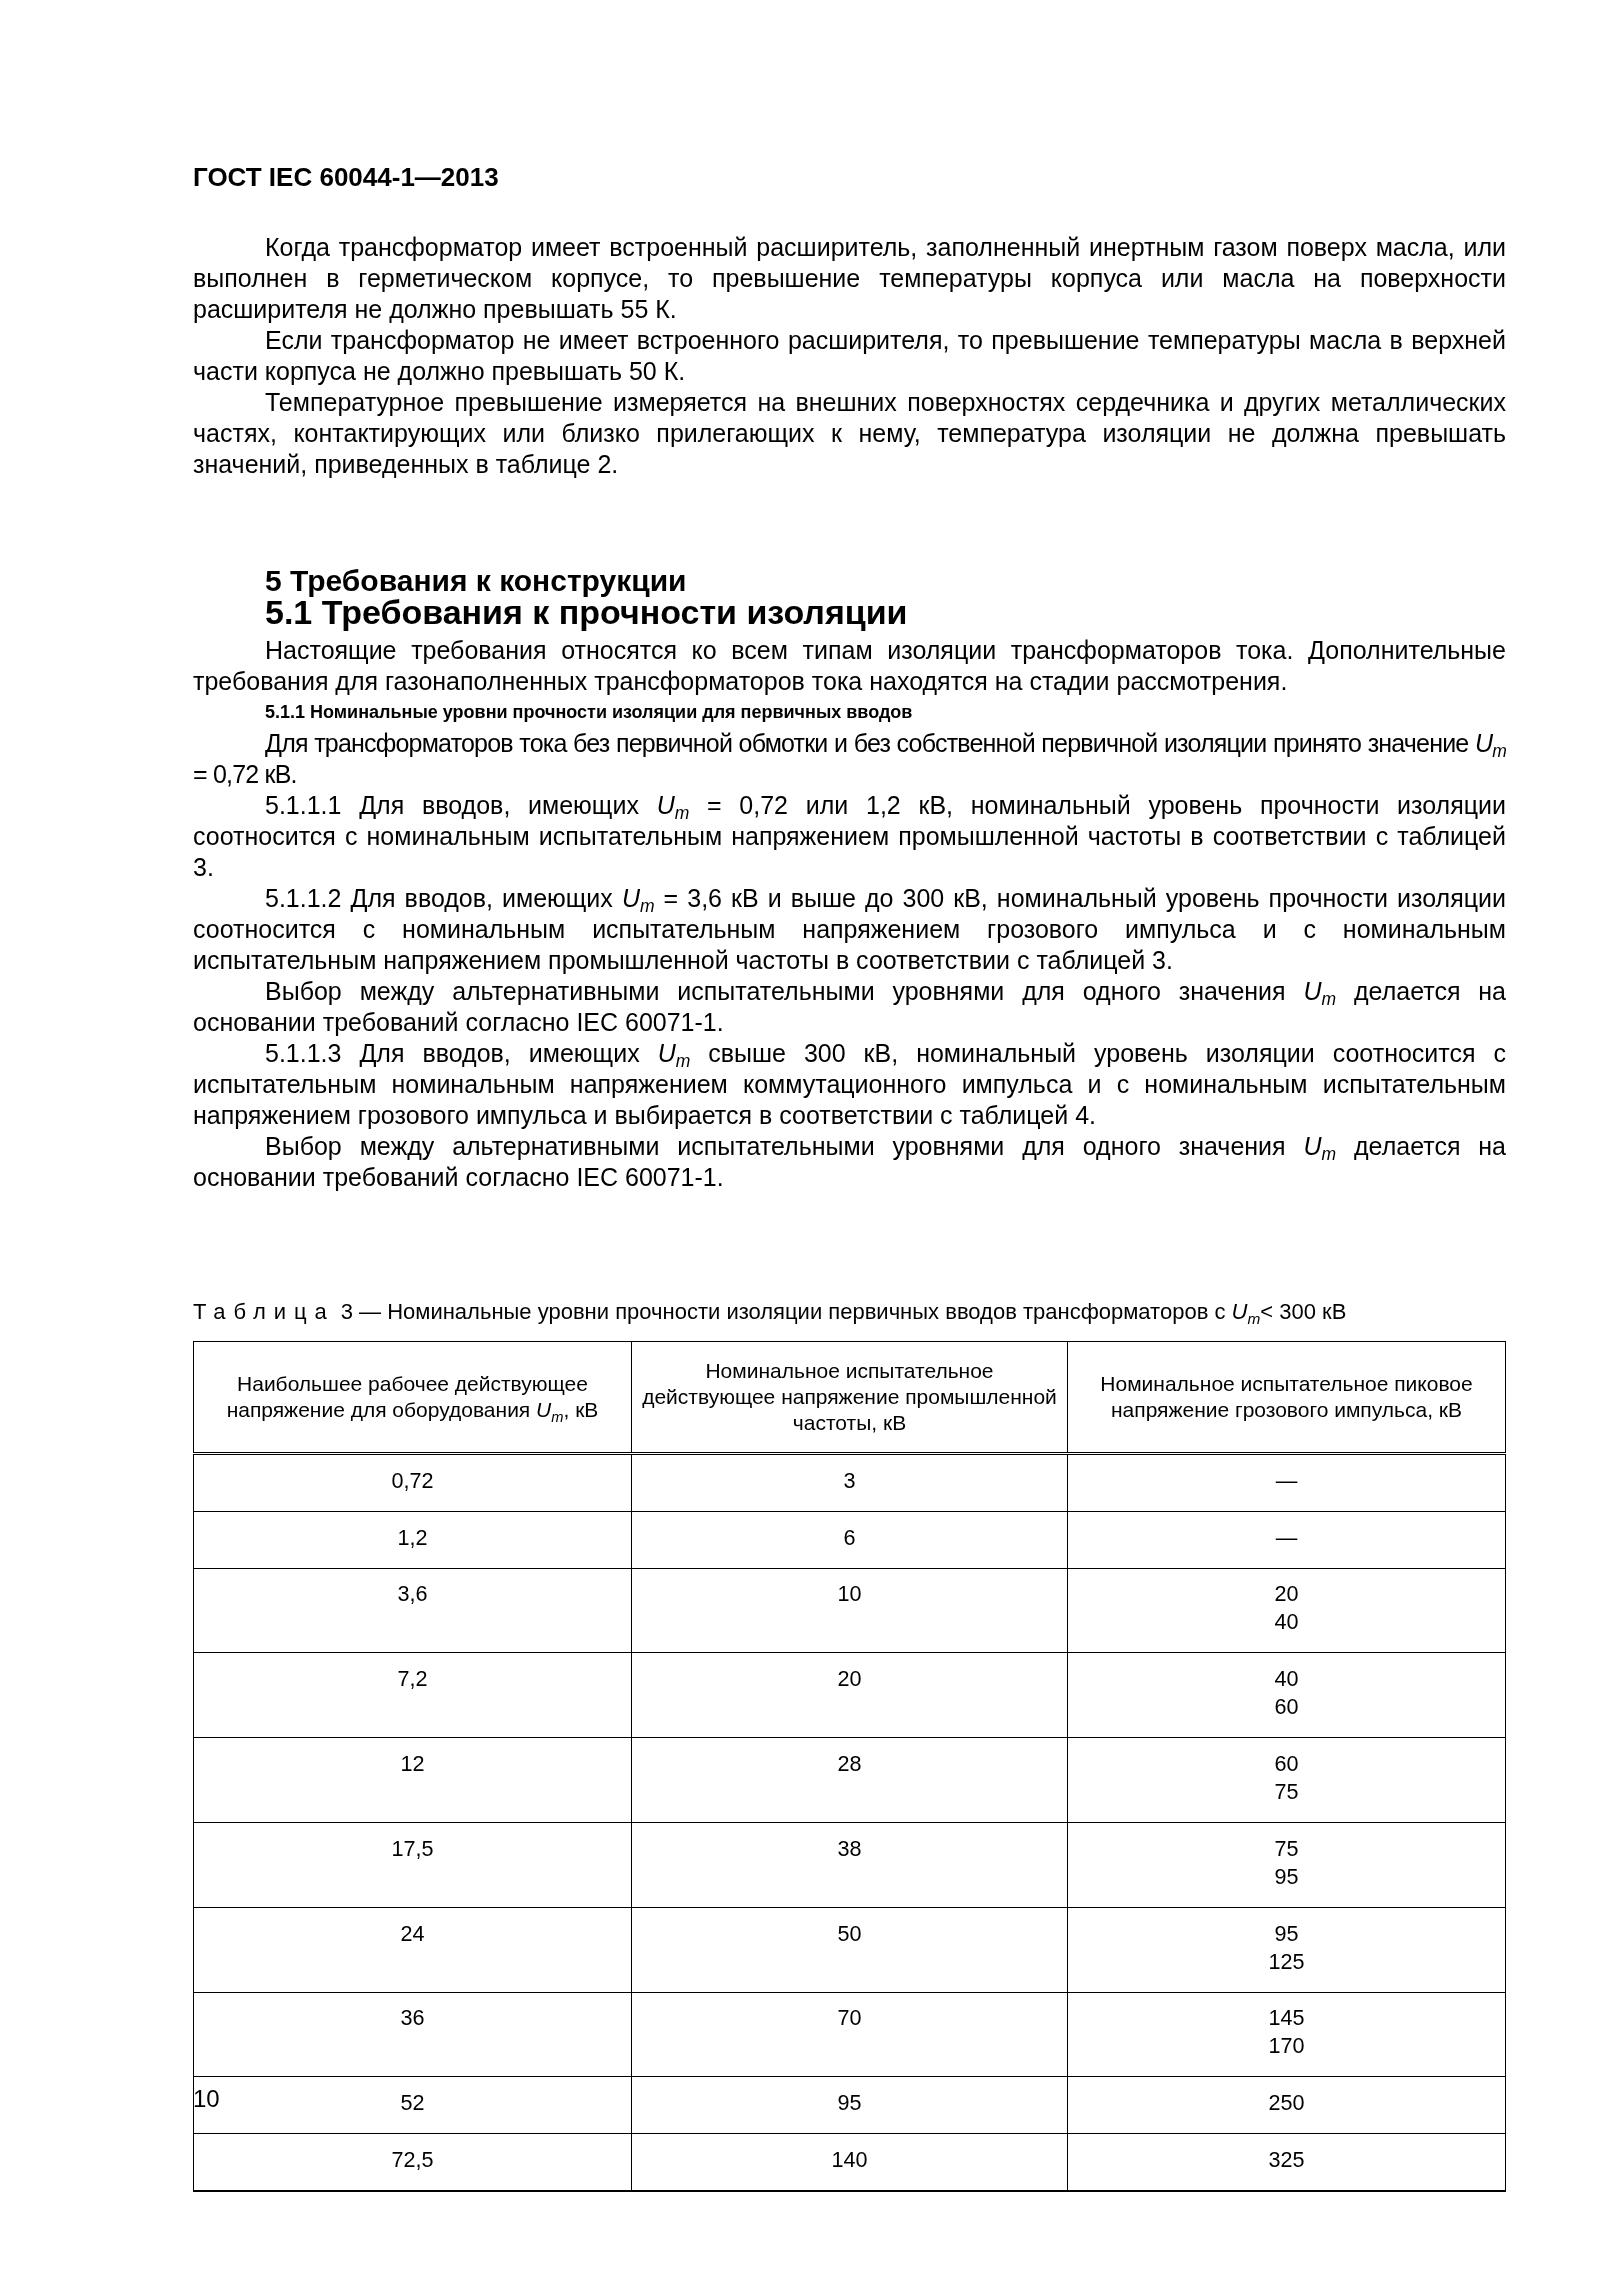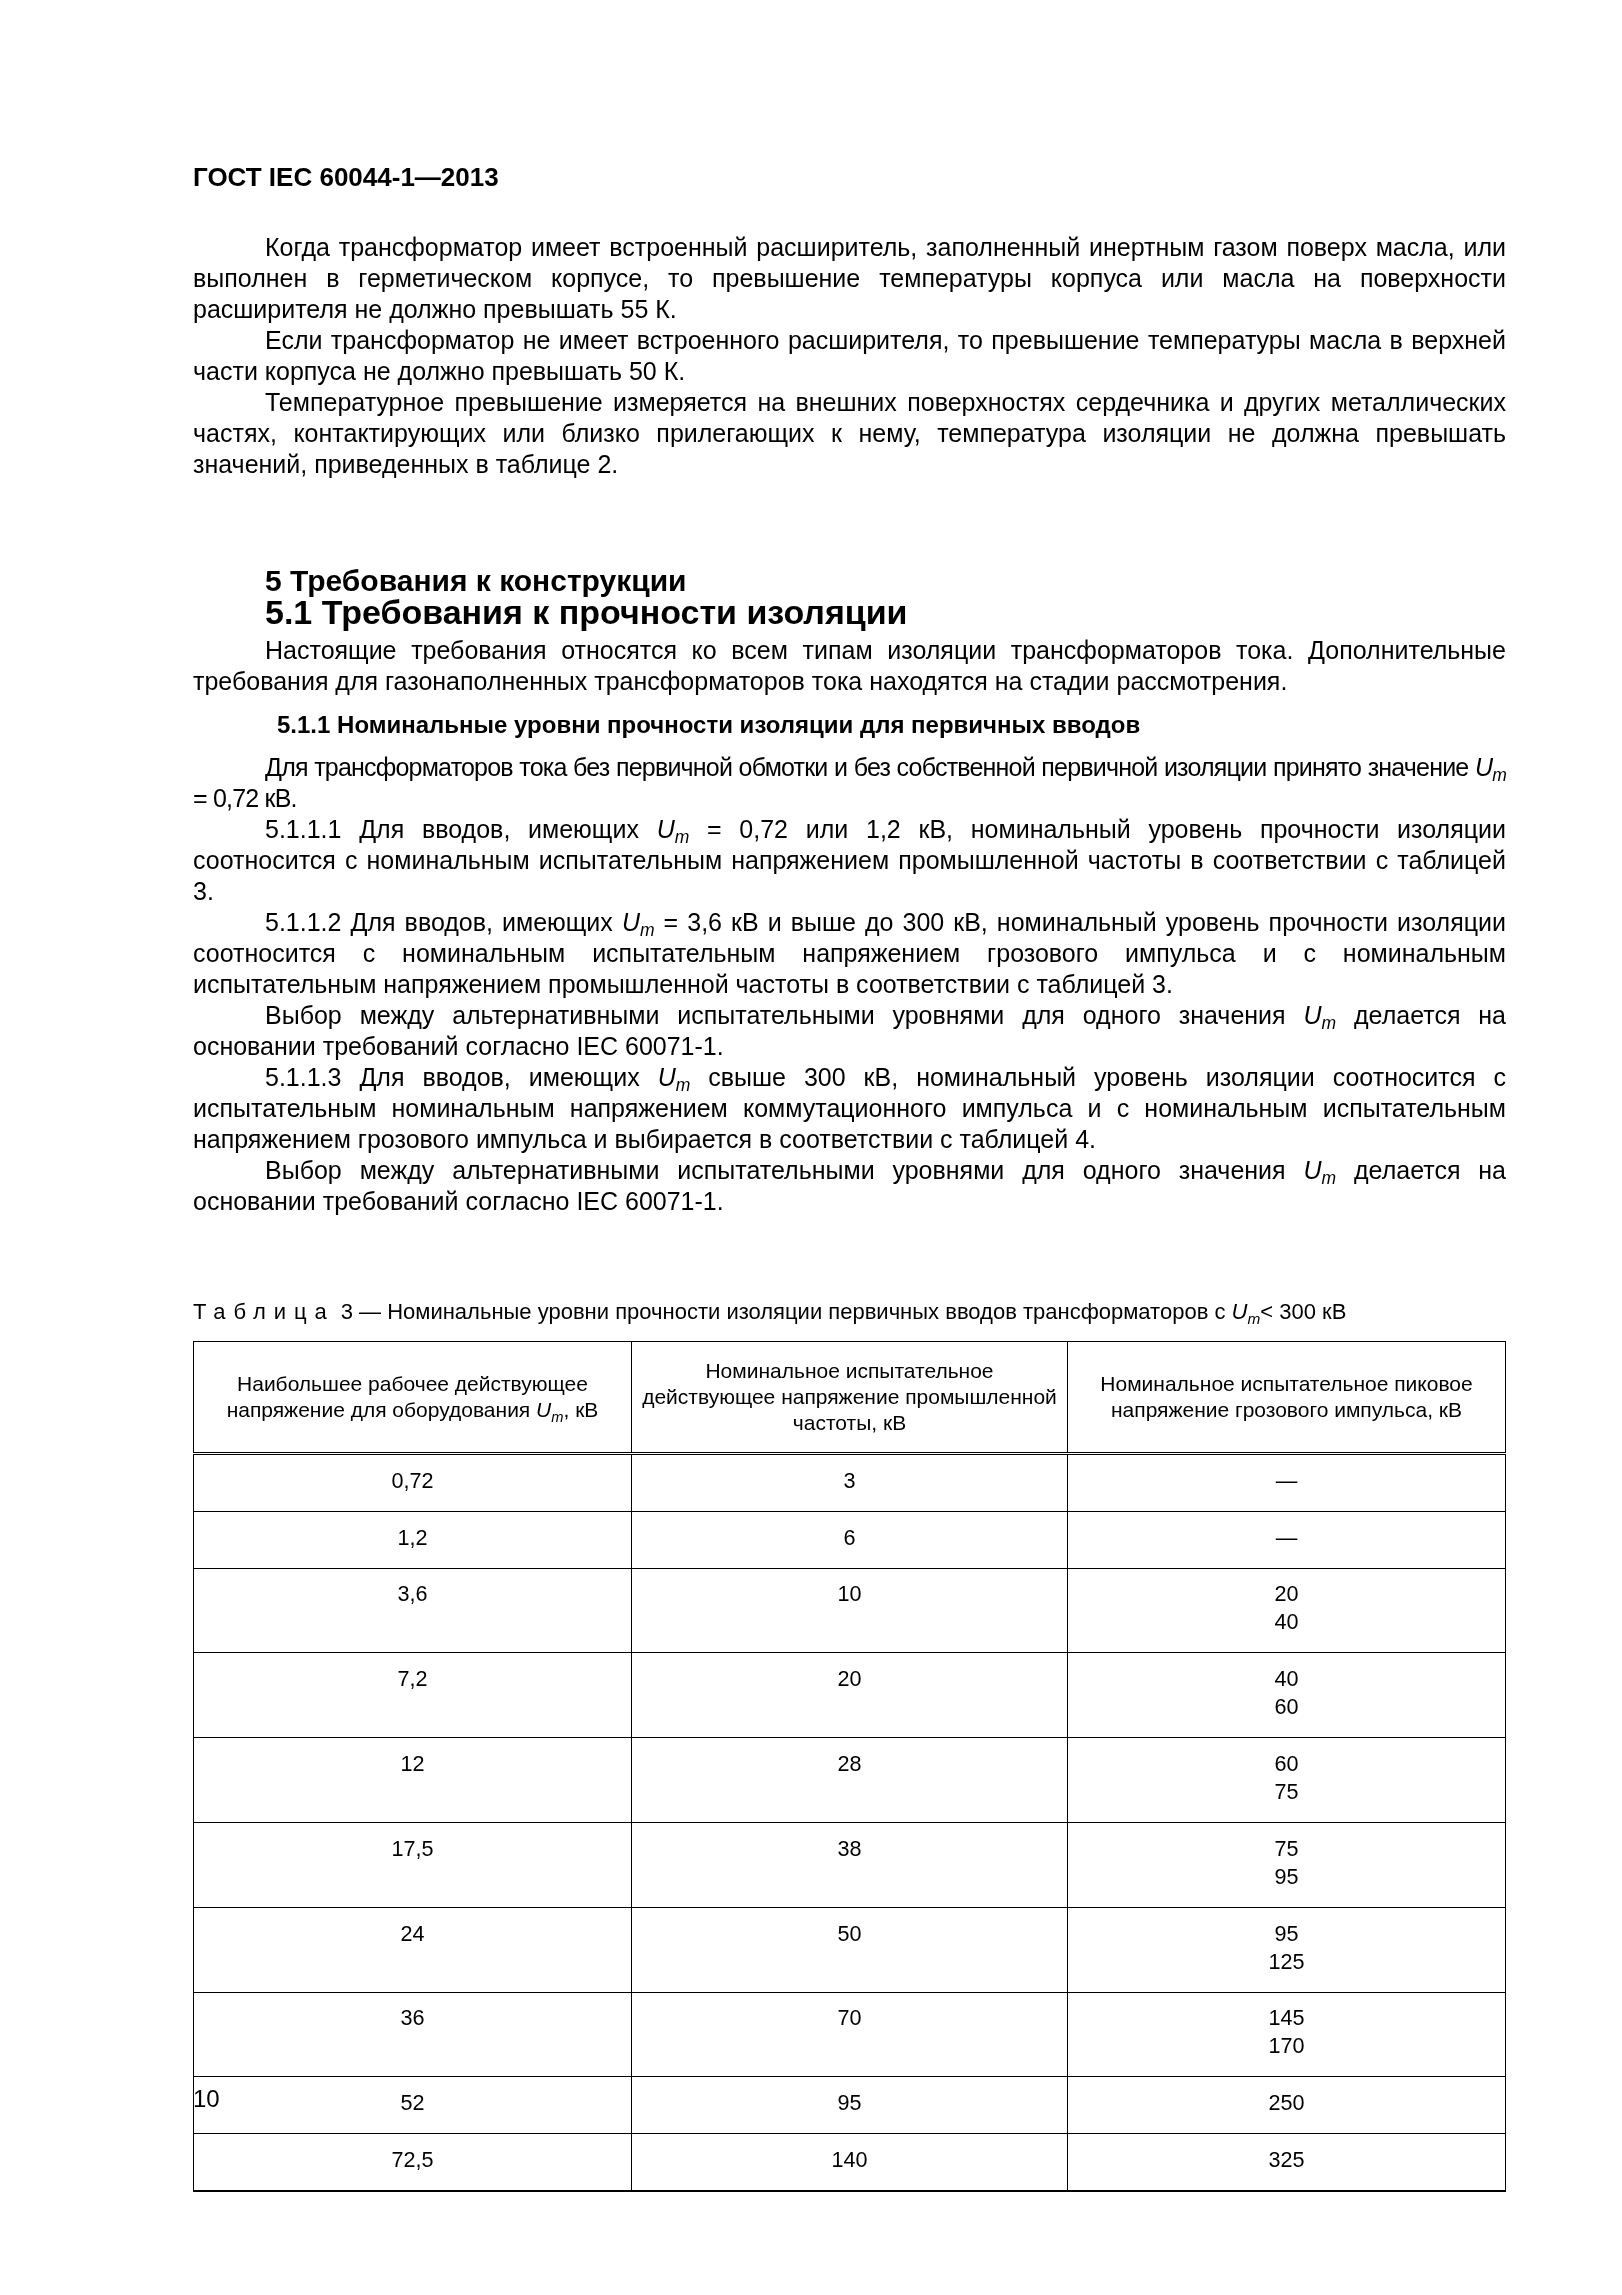--- a/index.html
+++ b/index.html
@@ -4,21 +4,21 @@
 <style>
   html, body { margin: 0; padding: 0; background: #ffffff; }
   body { width: 1623px; height: 2295px; position: relative; overflow: hidden;
          font-family: "Liberation Sans", sans-serif; color: #000; }
   .page { position: absolute; left: 193px; top: 0; width: 1313px; }
   .doc-header { position: absolute; top: 162px; left: 0; font-weight: bold; font-size: 26px; letter-spacing: 0px; }
   .body-text { position: absolute; left: 0; width: 1313px; font-size: 25px; line-height: 31px; text-align: justify; }
   .para { text-indent: 72px; margin: 0; text-align: justify; }
   .h1 { font-weight: bold; font-size: 30px; margin: 0; padding-left: 72px; }
   .h2 { font-weight: bold; font-size: 34px; margin: 0; padding-left: 72px; }
-  .h3 { font-weight: bold; font-size: 24px; margin: 12px; padding-left: 72px; line-height: 31px; }
+  .h3 { font-weight: bold; font-size: 18px; margin: 0; padding-left: 72px; line-height: 31px; }
   .um { font-style: italic; }
   .um sub { font-size: 70%; font-style: italic; vertical-align: -5.2px; line-height: 0; }
   .table-caption { position: absolute; top: 1299px; left: 0; font-size: 22px; white-space: nowrap; }
   .table-caption .spaced { letter-spacing: 7.9px; }
   table.t3 { position: absolute; top: 1341px; left: 0; width: 1313px; border-collapse: collapse; font-size: 21.6px; table-layout: fixed; }
   table.t3 col.c1 { width: 438px; } table.t3 col.c2 { width: 436px; } table.t3 col.c3 { width: 438px; }
   table.t3 th, table.t3 td { border: 1.3px solid #000; text-align: center; padding: 0 6.5px; }
   table.t3 th { font-weight: normal; height: 110px; line-height: 26px; vertical-align: middle; font-size: 21px; }
   table.t3 thead tr { border-bottom: 3.9px double #000; }
   table.t3 td { vertical-align: top; line-height: 28px; padding-top: 11.8px; padding-bottom: 16px; }

